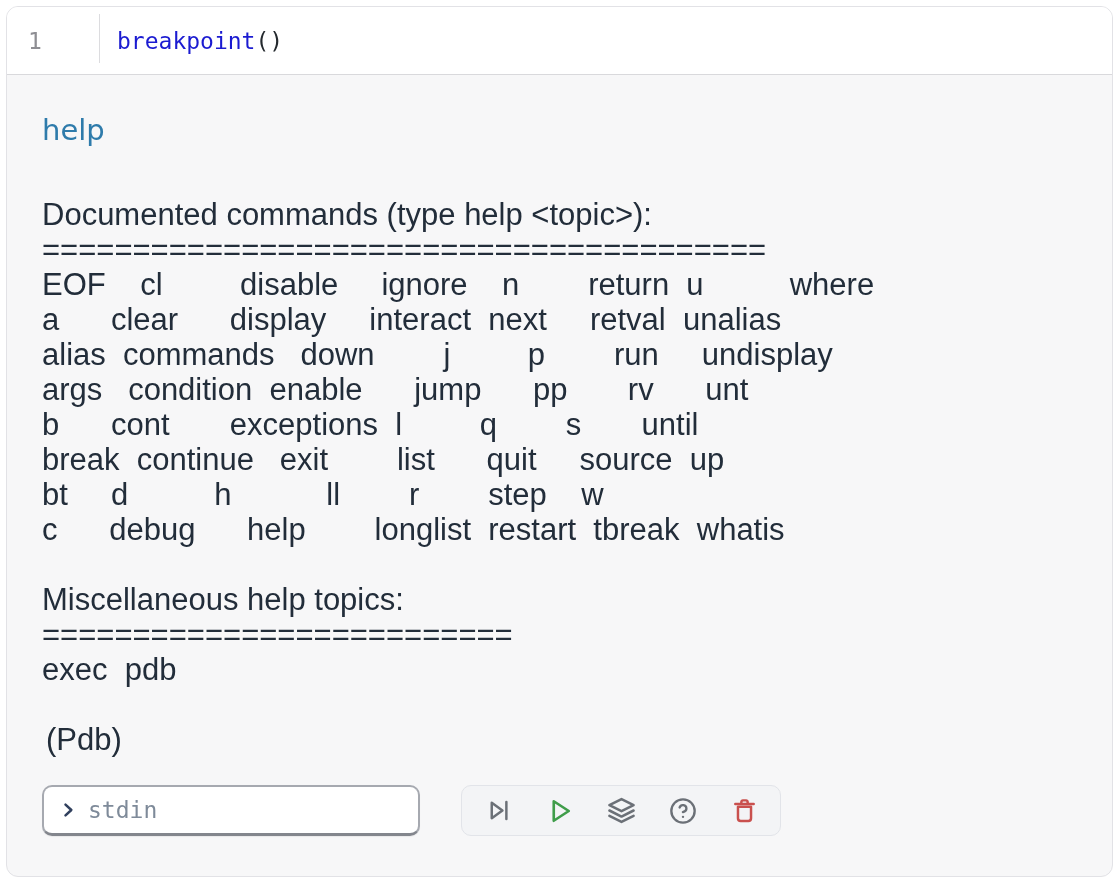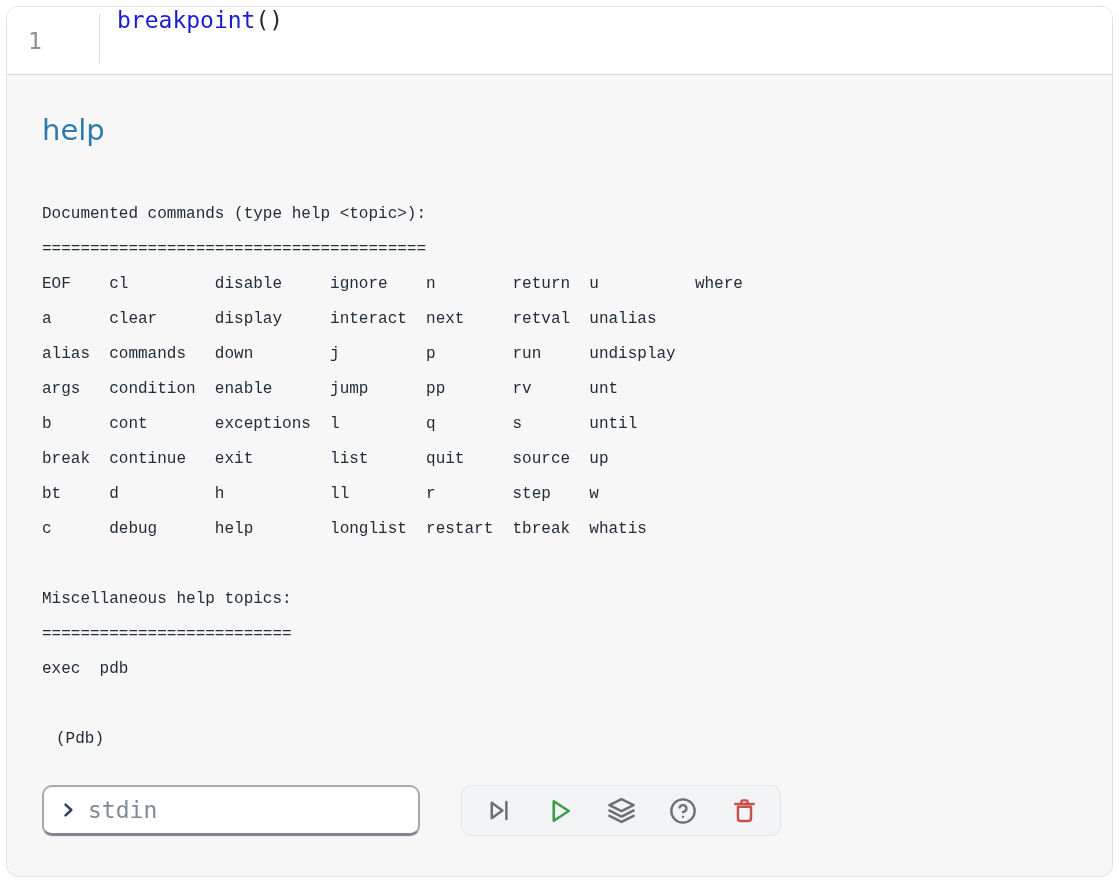--- a/index.html
+++ b/index.html
@@ -43,49 +43,49 @@
   .gutter::after {
     content: "";
     position: absolute;
     right: 0; top: 7px; bottom: 11px;
     width: 1px;
     background: #dcdcdf;
   }
   .code-line {
     flex: 1;
     display: flex;
-    align-items: flex-start;
+    align-items: center;
     padding-left: 17px;
     white-space: pre;
     color: var(--text-main, #222d3a);
     cursor: text;
   }
   .tok-builtin { color: var(--builtin-blue, #1b1bd1); }
   .tok-punct   { color: #24292e; }
 
   
   .output-panel {
     padding: 40px 35px 0 35px;
   }
   .shell-echo {
     font-size: 29px;
     line-height: 30px;
     color: var(--echo-blue, #2e7bab);
   }
   .shell-pre {
     margin: 52px 0 0 0;
-    font-family: Liberation Mono, monospace;
-    font-size: 16px;
+    font-family: Liberation Sans, sans-serif;
+    font-size: 31px;
     line-height: 35px;
     white-space: pre;
     color: var(--text-main, #222d3a);
     font-variant-ligatures: none;
   }
   .pdb-prompt {
-    margin: 35px 0 0 14px;
+    margin: 35px 0 0 4px;
   }
 
   
   .controls-row {
     margin-top: 28px;
     display: flex;
     align-items: center;
     gap: 24px;
   }
   .stdin-wrapper {

